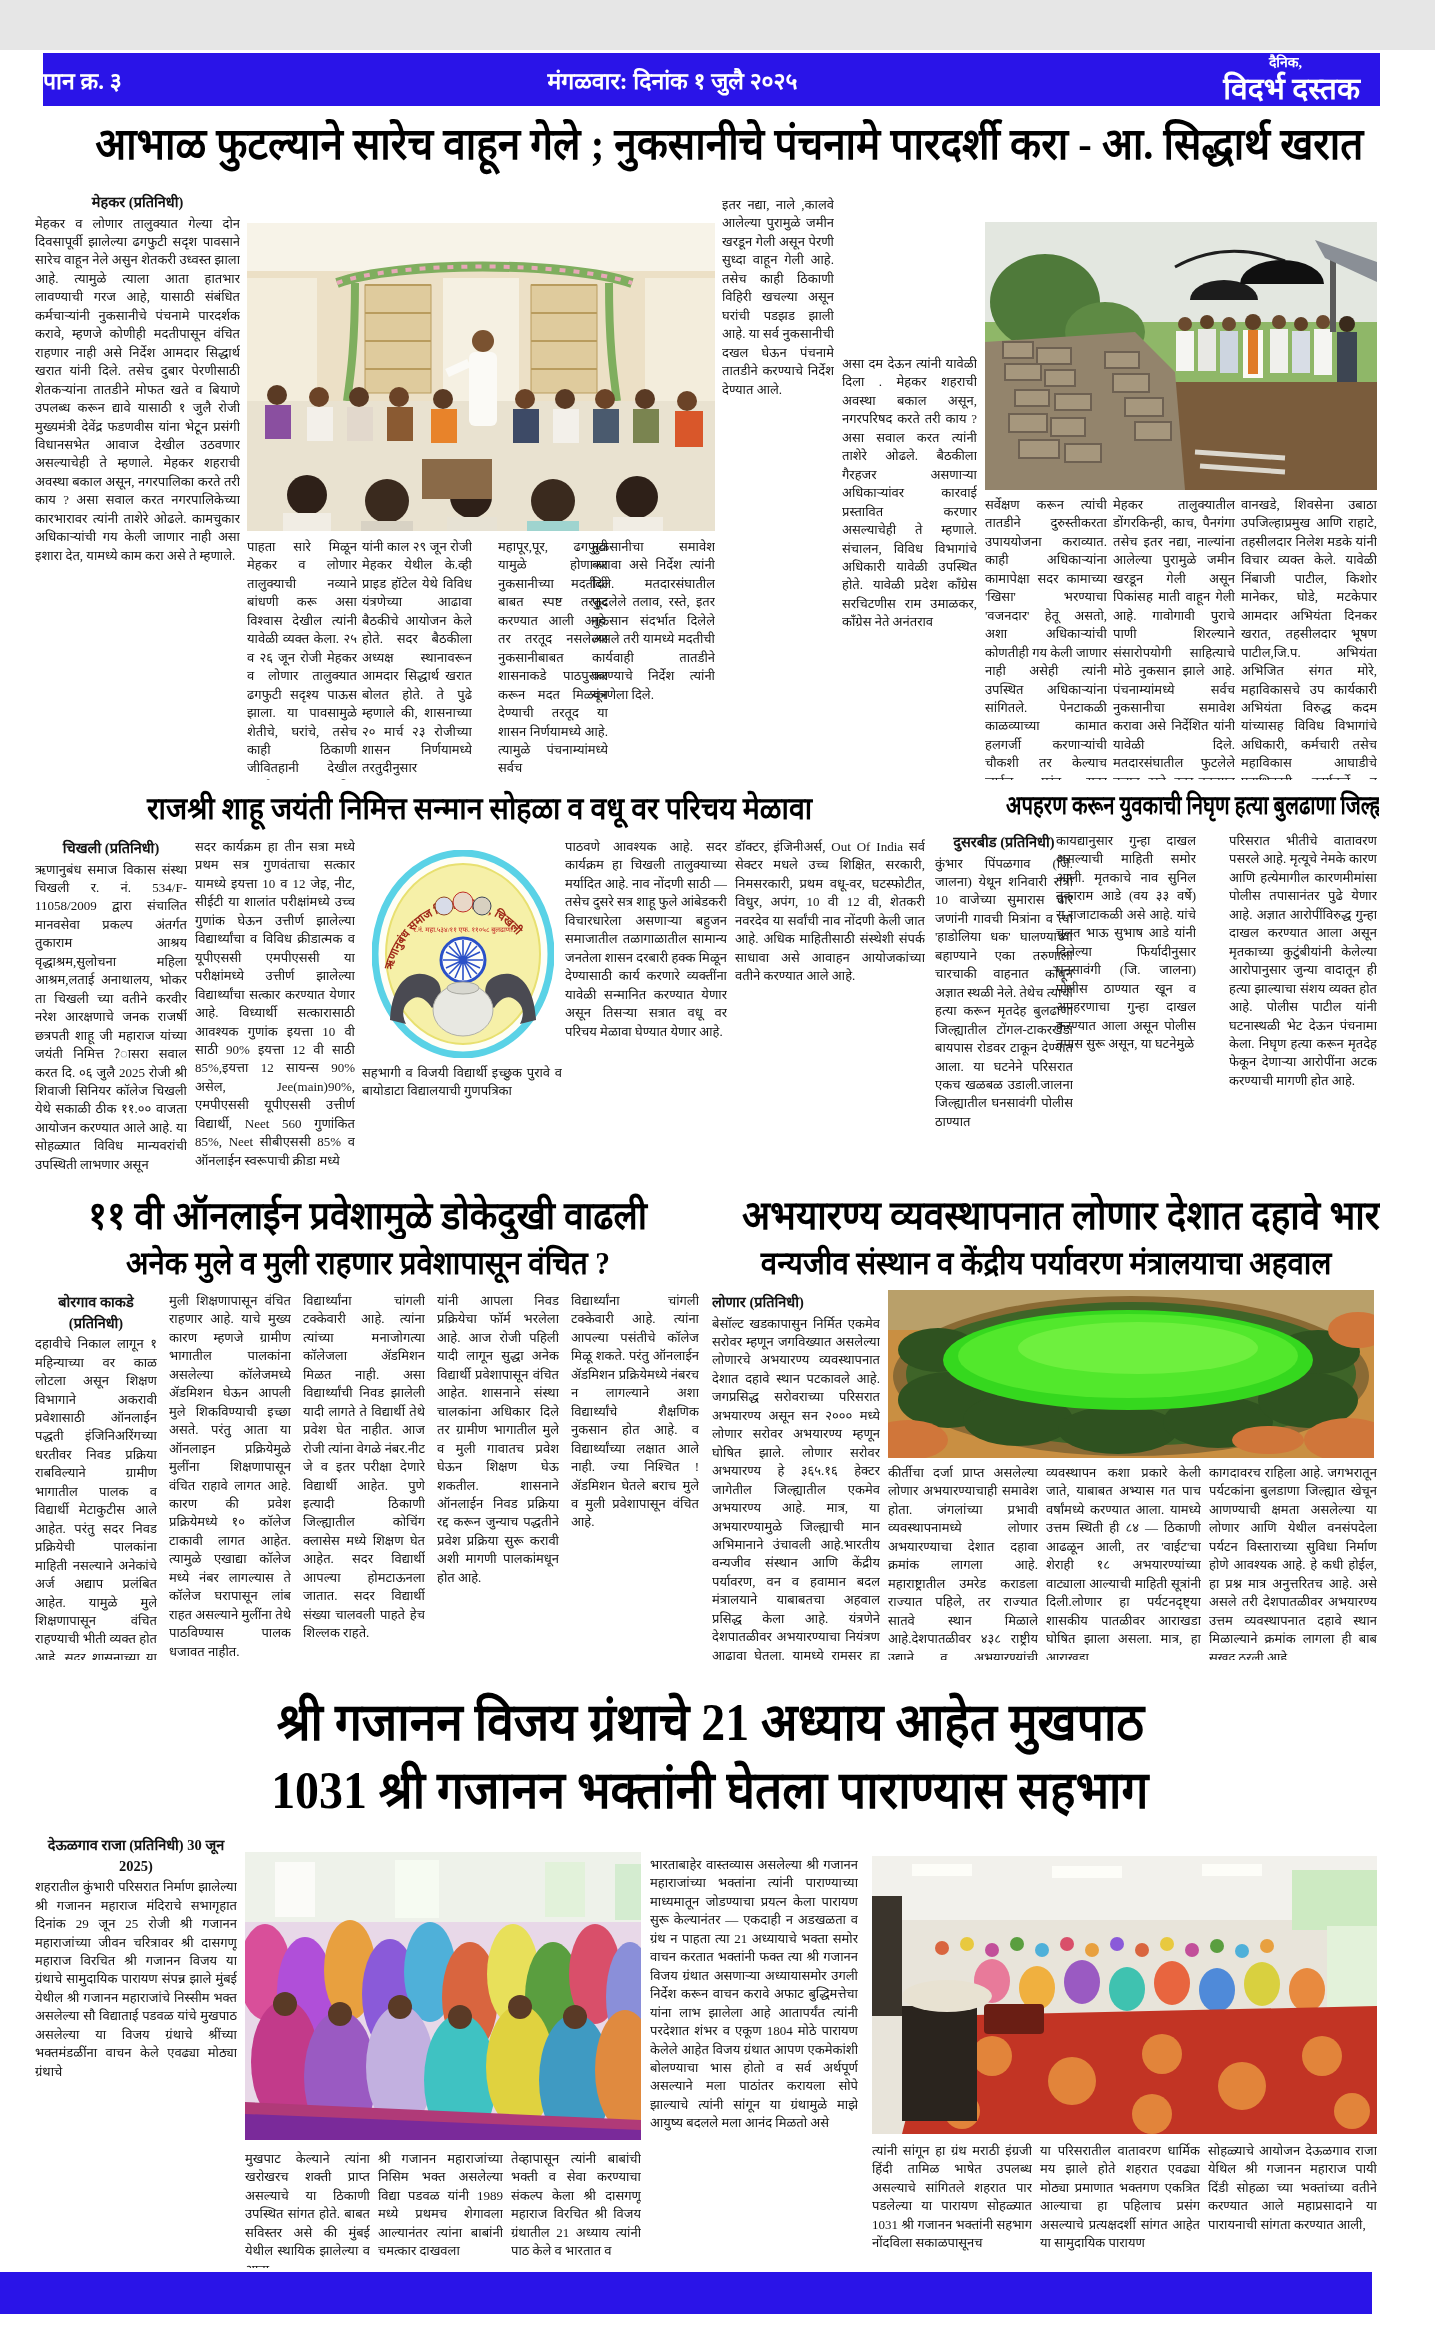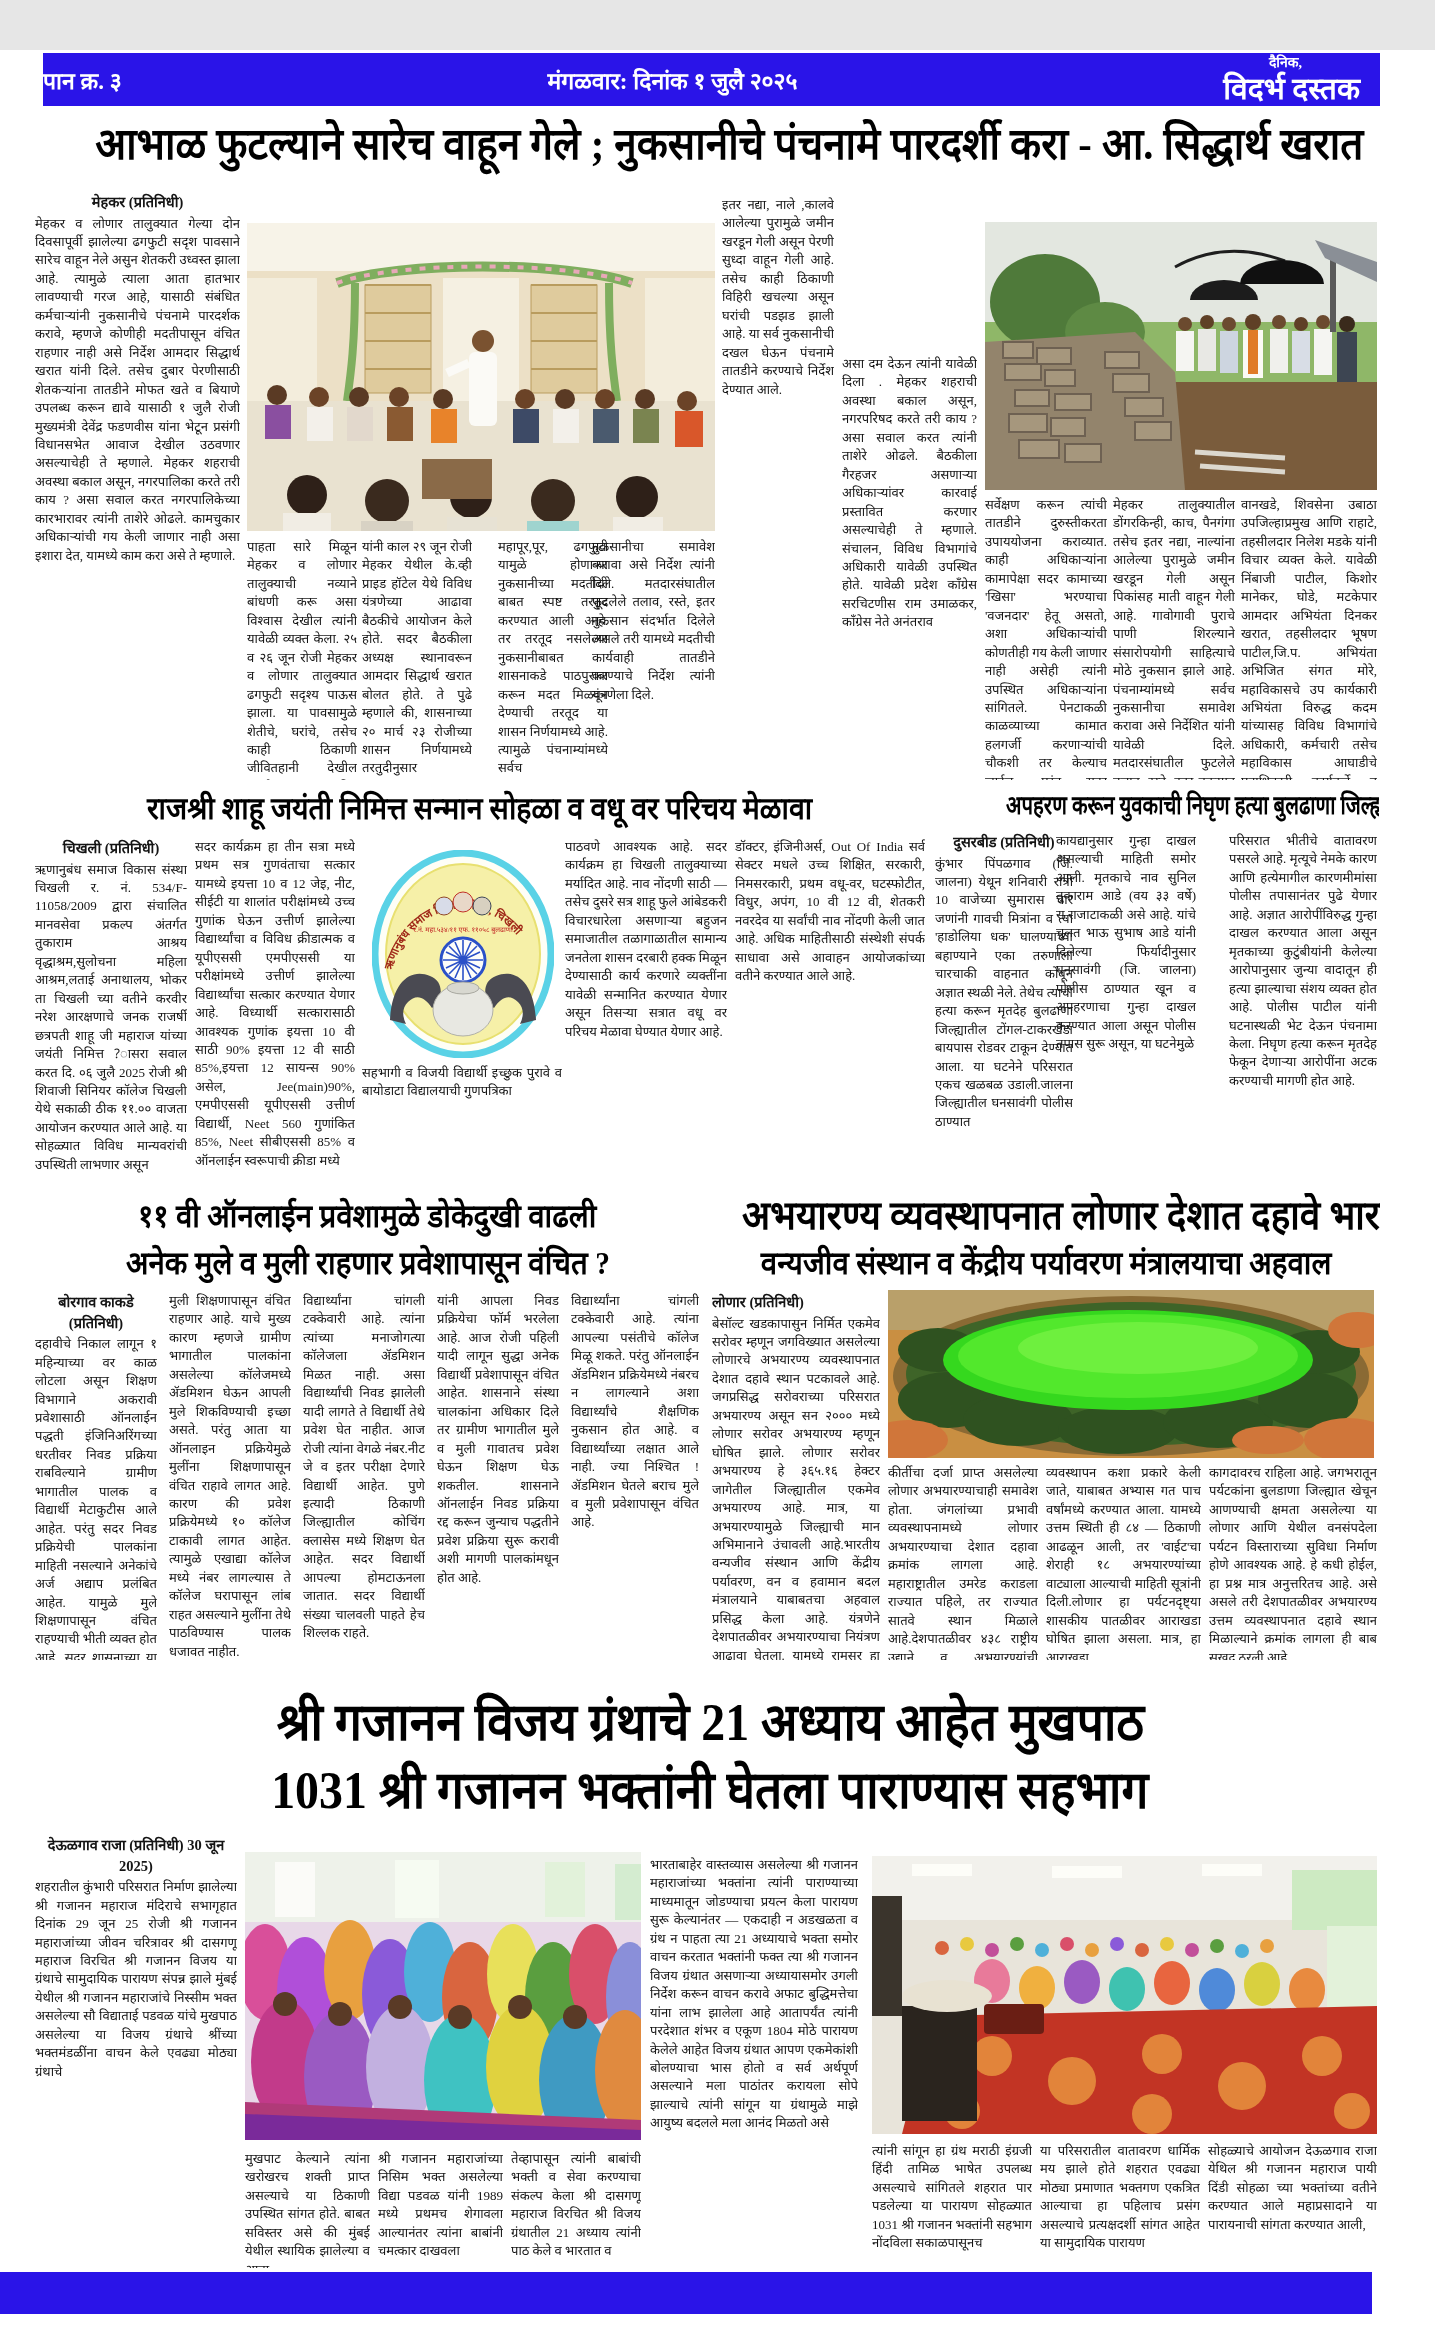--- a/index.html
+++ b/index.html
@@ -211,21 +211,21 @@
   <div class="headline" style="left:933px;top:786px;width:446px;height:40px;font-size:26px;line-height:40px;">
     <span class="squeeze">अपहरण करून युवकाची निघृण हत्या बुलढाणा जिल्ह्यात आढळला मृतदेह</span>
   </div>
   <div class="col" style="left:935px;top:832px;width:138px;height:354px;">
     <div class="dateline">दुसरबीड (प्रतिनिधी)</div>
     <span>कुंभार पिंपळगाव (जि. जालना) येथून शनिवारी रात्री 10 वाजेच्या सुमारास चार जणांनी गावची मित्रांना व त्या 'हाडोलिया धक' घालण्याच्या बहाण्याने एका तरुणाला चारचाकी वाहनात कोंबून अज्ञात स्थळी नेले. तेथेच त्याची हत्या करून मृतदेह बुलढाणा जिल्ह्यातील टोंगल-टाकरखेडा बायपास रोडवर टाकून देण्यात आला. या घटनेने परिसरात एकच खळबळ उडाली.जालना जिल्ह्यातील घनसावंगी पोलीस ठाण्यात</span>
   </div>
   <div class="col" style="left:1056px;top:832px;width:140px;height:354px;"><span>कायद्यानुसार गुन्हा दाखल असल्याची माहिती समोर आली. मृतकाचे नाव सुनिल तुकाराम आडे (वय ३३ वर्षे) रा.राजाटाकळी असे आहे. यांचे चुलत भाऊ सुभाष आडे यांनी दिलेल्या फिर्यादीनुसार घनसावंगी (जि. जालना) पोलीस ठाण्यात खून व अपहरणाचा गुन्हा दाखल करण्यात आला असून पोलीस तपास सुरू असून, या घटनेमुळे</span></div>
   <div class="col" style="left:1229px;top:832px;width:148px;height:354px;"><span>परिसरात भीतीचे वातावरण पसरले आहे. मृत्यूचे नेमके कारण आणि हत्येमागील कारणमीमांसा पोलीस तपासानंतर पुढे येणार आहे. अज्ञात आरोपींविरुद्ध गुन्हा दाखल करण्यात आला असून मृतकाच्या कुटुंबीयांनी केलेल्या आरोपानुसार जुन्या वादातून ही हत्या झाल्याचा संशय व्यक्त होत आहे. पोलीस पाटील यांनी घटनास्थळी भेट देऊन पंचनामा केला. निघृण हत्या करून मृतदेह फेकून देणाऱ्या आरोपींना अटक करण्याची मागणी होत आहे.</span></div>
 
-  <div class="headline" style="left:40px;top:1193px;width:655px;height:46px;font-size:32px;line-height:46px;">
+  <div class="headline" style="left:40px;top:1193px;width:655px;height:46px;font-size:39px;line-height:46px;">
     <span class="squeeze92">११ वी ऑनलाईन प्रवेशामुळे डोकेदुखी वाढली</span>
   </div>
   <div class="headline" style="left:40px;top:1240px;width:655px;height:46px;font-size:32px;line-height:46px;">
     <span class="squeeze92">अनेक मुले व मुली राहणार प्रवेशापासून वंचित ?</span>
   </div>
   <div class="col" style="left:35px;top:1292px;width:122px;height:368px;">
     <div class="dateline">बोरगाव काकडे (प्रतिनिधी)</div>
     <span>दहावीचे निकाल लागून १ महिन्याच्या वर काळ लोटला असून शिक्षण विभागाने अकरावी प्रवेशासाठी ऑनलाईन पद्धती इंजिनिअरिंगच्या धरतीवर निवड प्रक्रिया राबविल्याने ग्रामीण भागातील पालक व विद्यार्थी मेटाकुटीस आले आहेत. परंतु सदर निवड प्रक्रियेची पालकांना माहिती नसल्याने अनेकांचे अर्ज अद्याप प्रलंबित आहेत. यामुळे मुले शिक्षणापासून वंचित राहण्याची भीती व्यक्त होत आहे. सदर शासनाच्या या धोरणामुळे अनेक मुले व मुली प्रवेशापासून वंचित राहणार आहेत.</span>
   </div>
   <div class="col" style="left:169px;top:1292px;width:122px;height:368px;"><span>मुली शिक्षणापासून वंचित राहणार आहे. याचे मुख्य कारण म्हणजे ग्रामीण भागातील पालकांना असलेल्या कॉलेजमध्ये ॲडमिशन घेऊन आपली मुले शिकविण्याची इच्छा असते. परंतु आता या ऑनलाइन प्रक्रियेमुळे मुलींना शिक्षणापासून वंचित राहावे लागत आहे. कारण की प्रवेश प्रक्रियेमध्ये १० कॉलेज टाकावी लागत आहेत. त्यामुळे एखाद्या कॉलेज मध्ये नंबर लागल्यास ते कॉलेज घरापासून लांब राहत असल्याने मुलींना तेथे पाठविण्यास पालक धजावत नाहीत.</span></div>

